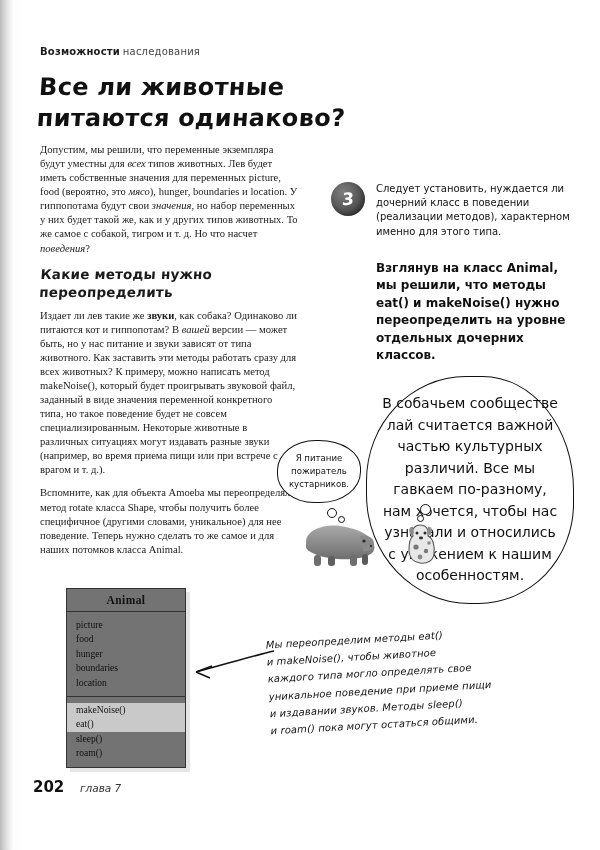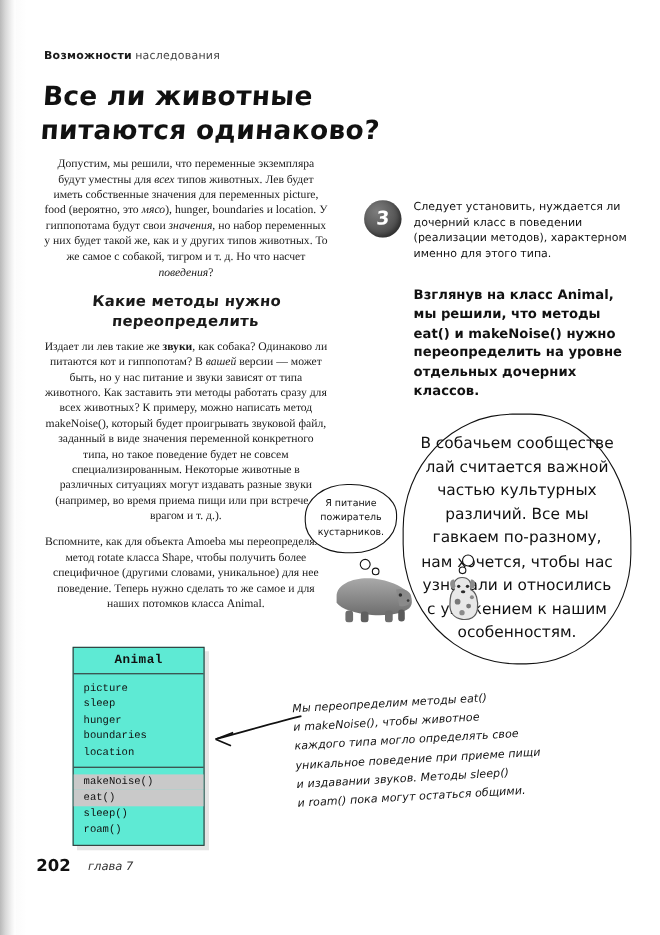--- a/index.html
+++ b/index.html
@@ -19,21 +19,21 @@
   .running-head{position:absolute;left:40px;top:46px;font-size:10.5px;letter-spacing:.2px;}
   .running-head b{font-family:"DejaVu Sans",sans-serif;font-weight:bold;font-size:10px;text-align:center;}
   .running-head i{font-family:"DejaVu Sans",sans-serif;font-style:normal;font-size:10px;color:#444;}
 
   .chapter-title{position:absolute;left:38px;top:72px;width:330px;
     font-family:"DejaVu Sans",sans-serif;font-weight:bold;font-size:24px;
     line-height:1.28;letter-spacing:.3px;color:#111;
     transform:skewX(-4deg);}
 
   .col-left{position:absolute;left:40px;top:143px;width:258px;
-    font-size:10.6px;line-height:1.33;text-align:center;}
+    font-size:10.6px;line-height:1.33;text-align:left;}
   .col-left p{margin:0 0 9px 0;}
   .col-left i{font-style:italic;}
   .col-left b{font-weight:bold;}
 
   .subhead{font-family:"DejaVu Sans",sans-serif;font-weight:bold;font-size:13.5px;
     margin:10px 0 7px 0;transform:skewX(-4deg);letter-spacing:.2px;}
 
   
   .badge{position:absolute;left:331px;top:182px;width:34px;height:34px;border-radius:50%;
     background:radial-gradient(circle at 35% 30%,#7d7d7d,#4a4a4a 70%,#3a3a3a);
@@ -57,22 +57,22 @@
     padding:11px 7px;font-size:8.6px;line-height:1.5;}
 
   .dot{position:absolute;border:1.6px solid #111;border-radius:50%;background:#fff;}
 
   
   .hippo{position:absolute;left:300px;top:522px;width:78px;height:44px;}
   .dog{position:absolute;left:405px;top:520px;width:34px;height:46px;}
 
   
   .classbox{position:absolute;left:66px;top:588px;width:118px;
-    border:1.3px solid #333;background:#5eead4;
-    font-family:Liberation Mono, monospace;font-size:9.6px;color:#111;
+    border:1.3px solid #333;background:#737373;
+    font-family:Liberation Serif, serif;font-size:9.6px;color:#111;
     box-shadow:4px 4px 0 rgba(0,0,0,.10);}
   .classbox .cname{text-align:center;font-weight:bold;font-size:11.5px;
     padding:5px 0 5px 0;border-bottom:1.3px solid #333;letter-spacing:.4px;}
   .classbox .sect{padding:6px 0 6px 9px;}
   .classbox .sect.methods{border-top:1.3px solid #333;}
   .classbox .row{line-height:1.5;}
   .classbox .row.hl{background:#c9c9c9;display:block;margin-left:-9px;padding-left:9px;}
 
   
   .note{position:absolute;left:268px;top:628px;width:300px;
@@ -156,21 +156,21 @@
     <circle cx="11" cy="27" r="2.6" fill="#787878"></circle>
     <circle cx="21" cy="31" r="2.2" fill="#787878"></circle>
     <circle cx="15" cy="37" r="2.4" fill="#8a8a8a"></circle>
     <circle cx="24" cy="23" r="1.8" fill="#8a8a8a"></circle>
   </svg>
 
   <div class="classbox">
     <div class="cname">Animal</div>
     <div class="sect fields">
       <div class="row">picture</div>
-      <div class="row">sleep</div>
+      <div class="row">food</div>
       <div class="row">hunger</div>
       <div class="row">boundaries</div>
       <div class="row">location</div>
     </div>
     <div class="sect methods">
       <div class="row hl">makeNoise()</div>
       <div class="row hl">eat()</div>
       <div class="row">sleep()</div>
       <div class="row">roam()</div>
     </div>

